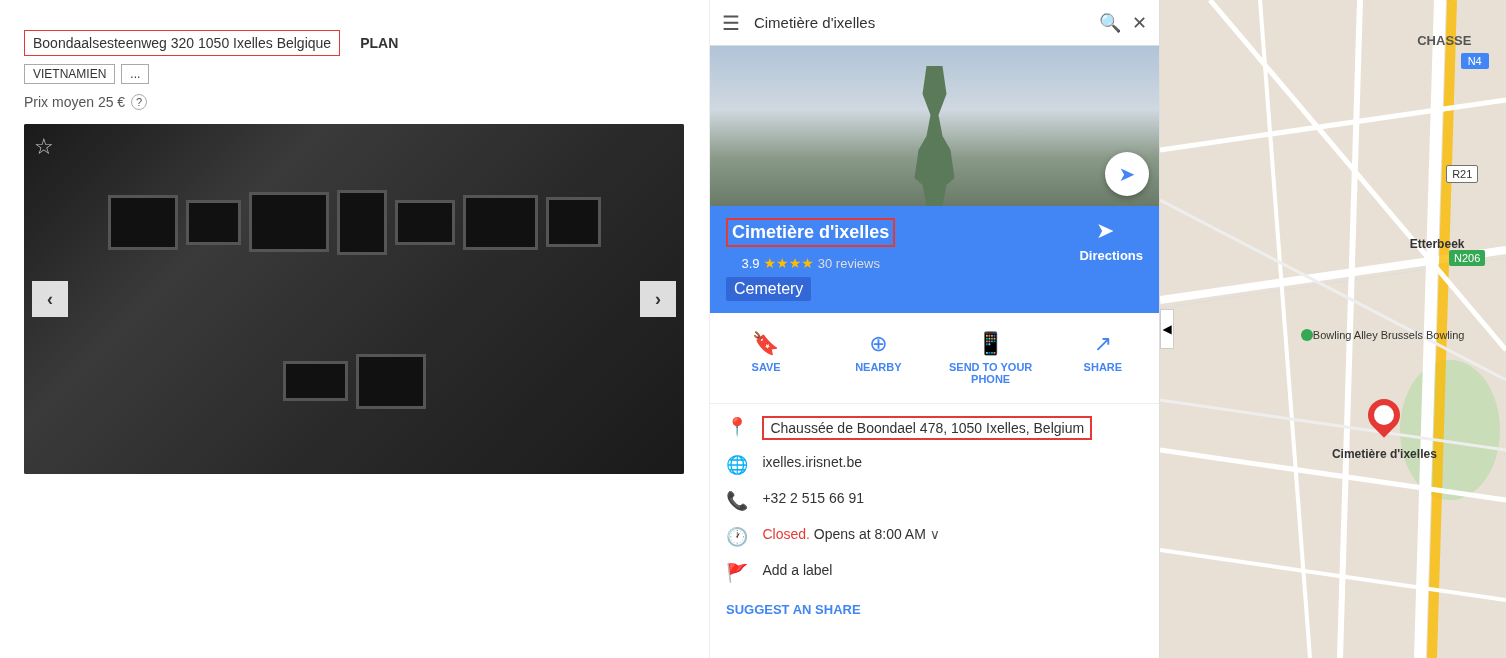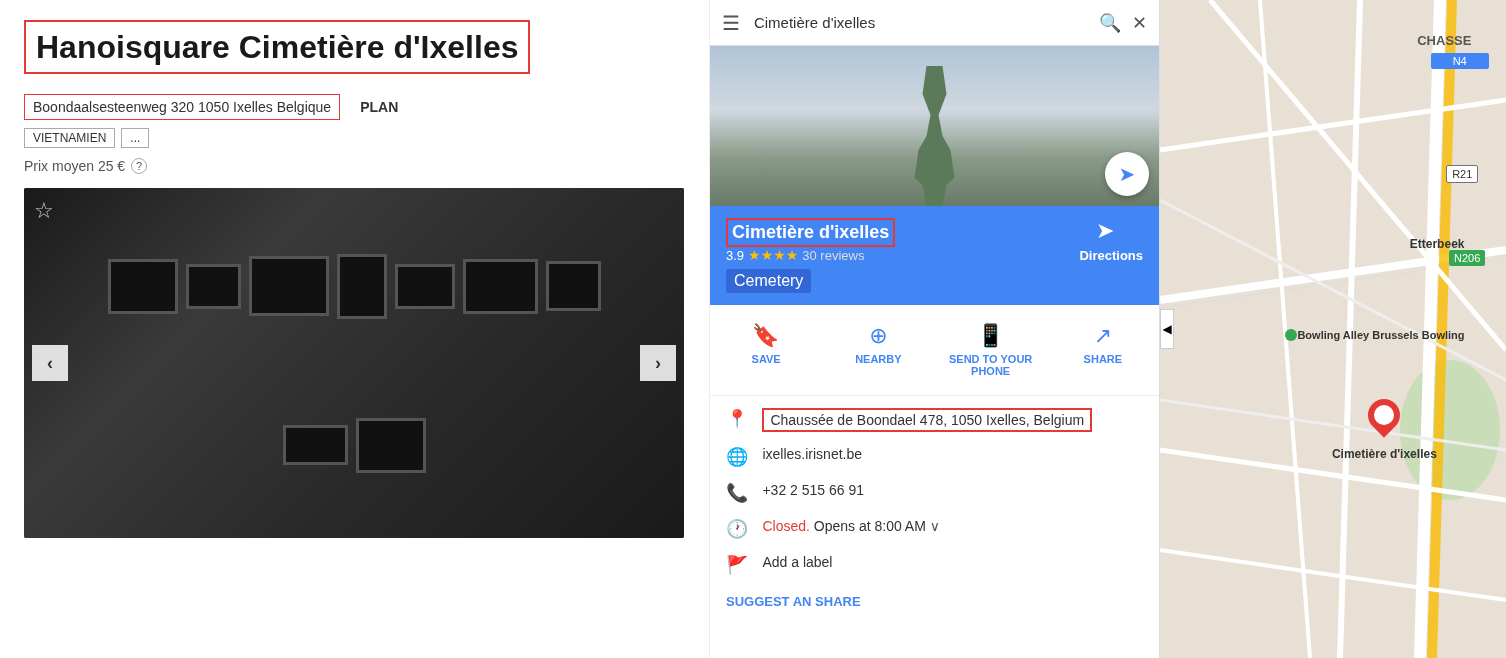--- a/index.html
+++ b/index.html
@@ -122,21 +122,21 @@
       width: 44px; height: 44px; border-radius: 50%; background: #fff; border: none; cursor: pointer;
       display: flex; align-items: center; justify-content: center; font-size: 20px; color: #4285f4;
       box-shadow: 0 2px 6px rgba(0,0,0,0.3);
     }
 
     .gmap-info-card {
       background: #4285f4; padding: 12px 16px; color: #fff;
       display: flex; align-items: flex-start; justify-content: space-between;
     }
     .gmap-place-name { font-size: 18px; font-weight: bold; color: #fff; border: 2px solid #e53935; padding: 2px 4px; display: inline-block; }
-    .gmap-stars { display: flex; align-items: center; gap: 4px; margin-top: 0; font-size: 13px; }
+    .gmap-stars { display: flex; align-items: center; gap: 4px; margin-top: 8px; font-size: 13px; justify-content: center; }
     .stars-display { color: #fbbc04; font-size: 14px; }
     .gmap-type-badge {
       background: #3367d6; color: #fff; font-size: 16px; padding: 3px 8px; border-radius: 2px; display: inline-block; margin-top: 6px; cursor: pointer;
     }
     .gmap-directions-label { font-size: 13px; font-weight: bold; color: #fff; text-align: center; margin-top: 4px; margin-left: 12px; }
 
     .gmap-actions {
       display: flex; gap: 0; border-bottom: 1px solid #eee; padding: 12px 0;
     }
     .gmap-action-btn {
@@ -184,46 +184,45 @@
     .map-pin {
       position: absolute; bottom: 30%; right: 20%;
       display: flex; flex-direction: column; align-items: center; cursor: pointer;
     }
     .pin-label { font-size: 12px; color: #333; white-space: nowrap; margin-top: 4px; font-weight: bold; }
     .map-label-chasse {
       position: absolute; top: 5%; right: 10%; font-size: 13px; color: #555; font-weight: bold;
     }
     .map-label-n4 {
       position: absolute; top: 8%; right: 5%;
-      background: #4285f4; color: #fff; font-size: 11px; padding: 2px 22px; border-radius: 2px;
+      background: #4285f4; color: #fff; font-size: 11px; padding: 2px 7px; border-radius: 2px;
     }
     .map-label-r21 {
       position: absolute; top: 25%; right: 8%;
       background: #fff; color: #333; font-size: 11px; padding: 2px 5px; border: 1px solid #aaa; border-radius: 2px;
     }
     .map-label-n206 {
       position: absolute; top: 38%; right: 6%;
       background: #34a853; color: #fff; font-size: 11px; padding: 2px 5px; border-radius: 2px;
     }
     .map-label-etterbeek {
       position: absolute; top: 36%; right: 12%; font-size: 12px; color: #333; font-weight: bold;
     }
     .map-label-bowling {
       position: absolute; top: 50%; right: 12%; font-size: 11px; color: #333;
-      display: flex; align-items: flex-end; gap: 0; font-weight: bold;
+      display: flex; align-items: flex-end; gap: 0;
     }
     .green-dot { width: 12px; height: 12px; border-radius: 50%; background: #34a853; }
   </style>
 </head>
 <body>
 
 <div class="left-panel">
   <div style="display:flex; gap:16px;">
     <div style="flex:1;">
-      <div class="restaurant-title">Hanoisquare Cimetière d'Ixelles</div>
       <div class="address-row">
         <span class="address-text">Boondaalsesteenweg 320 1050 Ixelles Belgique</span>
         <span class="plan-link">PLAN</span>
       </div>
       <div class="tags-row">
         <button class="tag-btn">VIETNAMIEN</button>
         <button class="tag-btn">...</button>
       </div>
       <div class="price-row">
         <span>Prix moyen 25 €</span>

